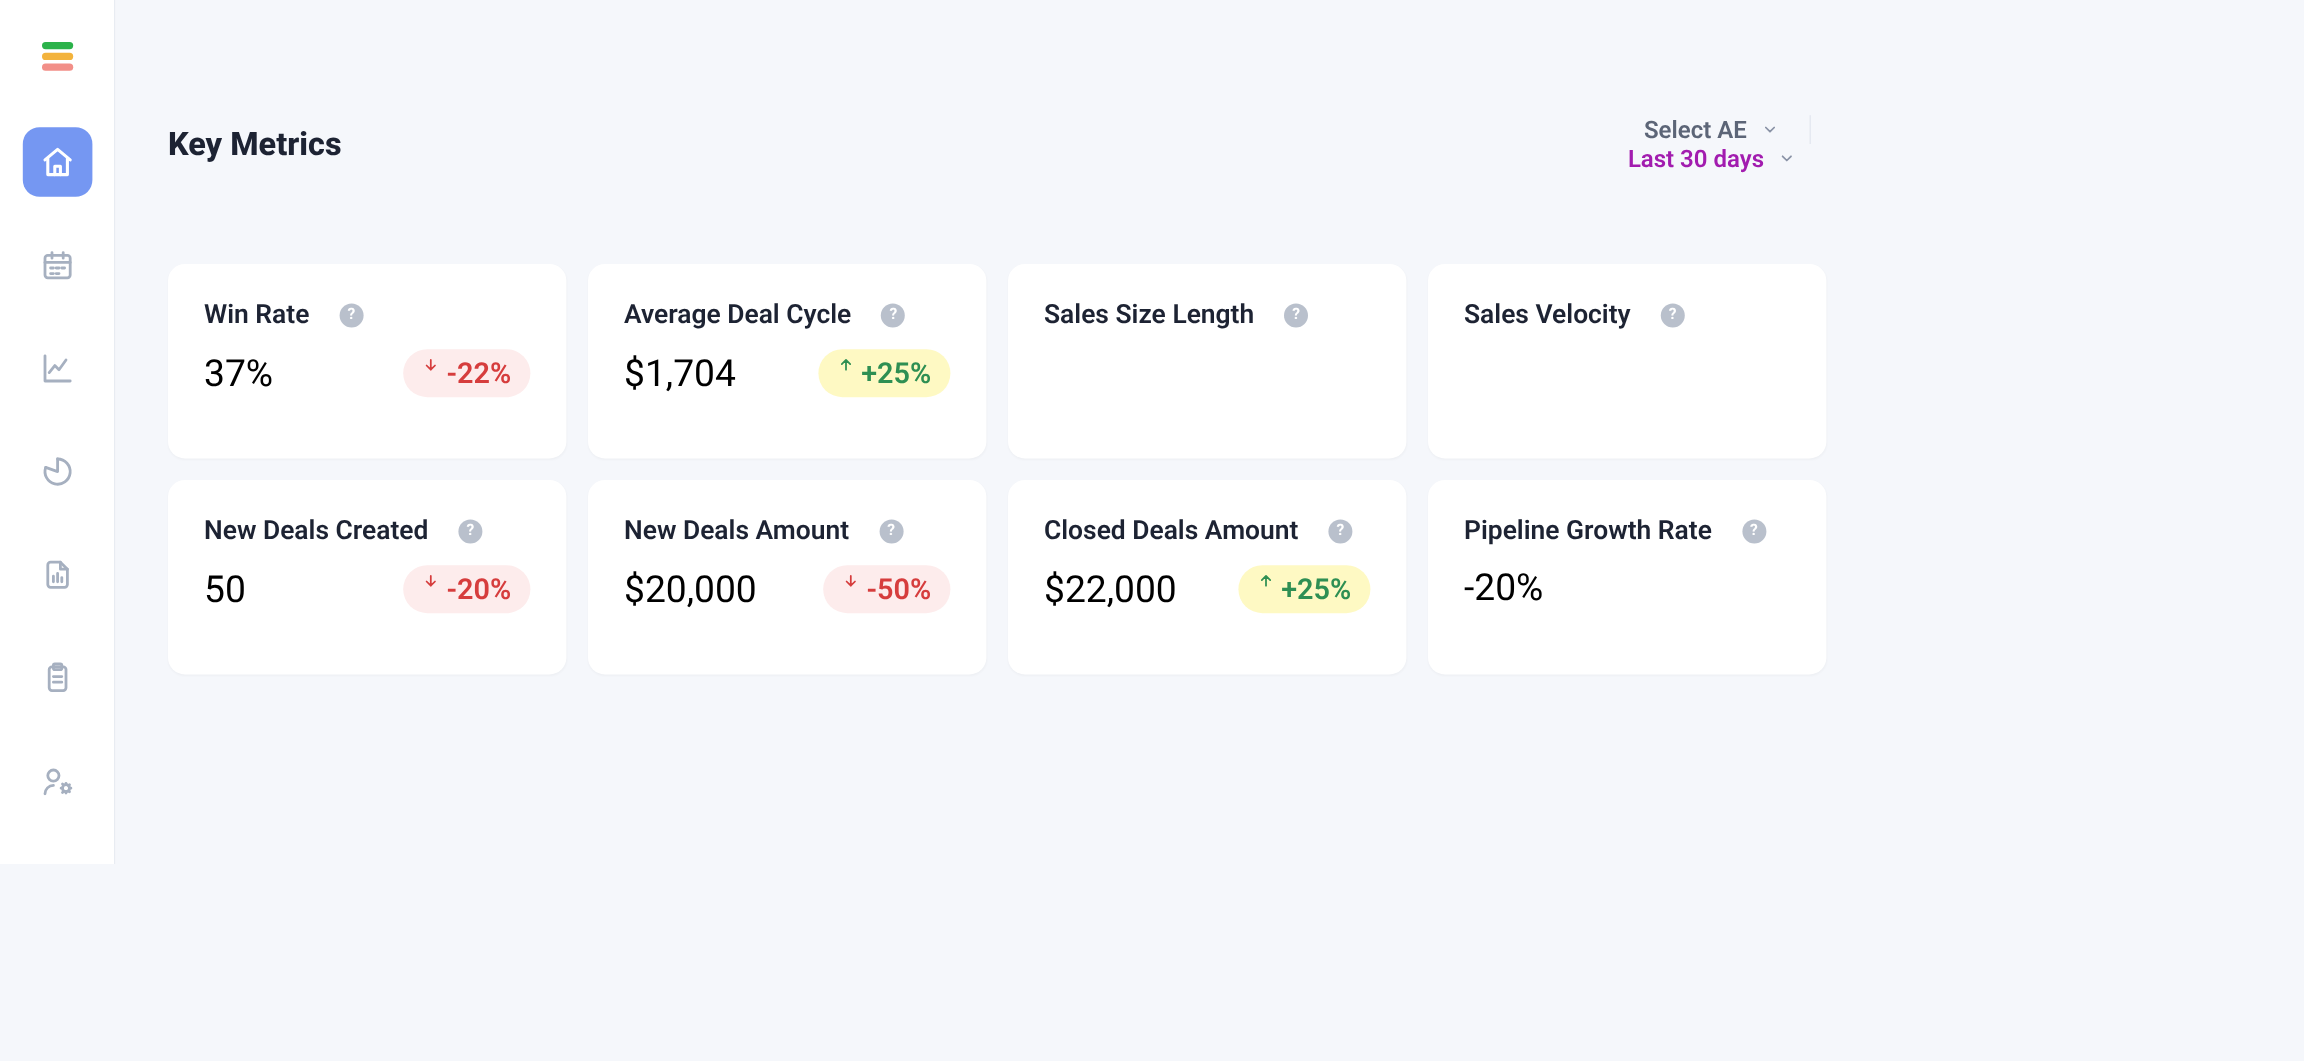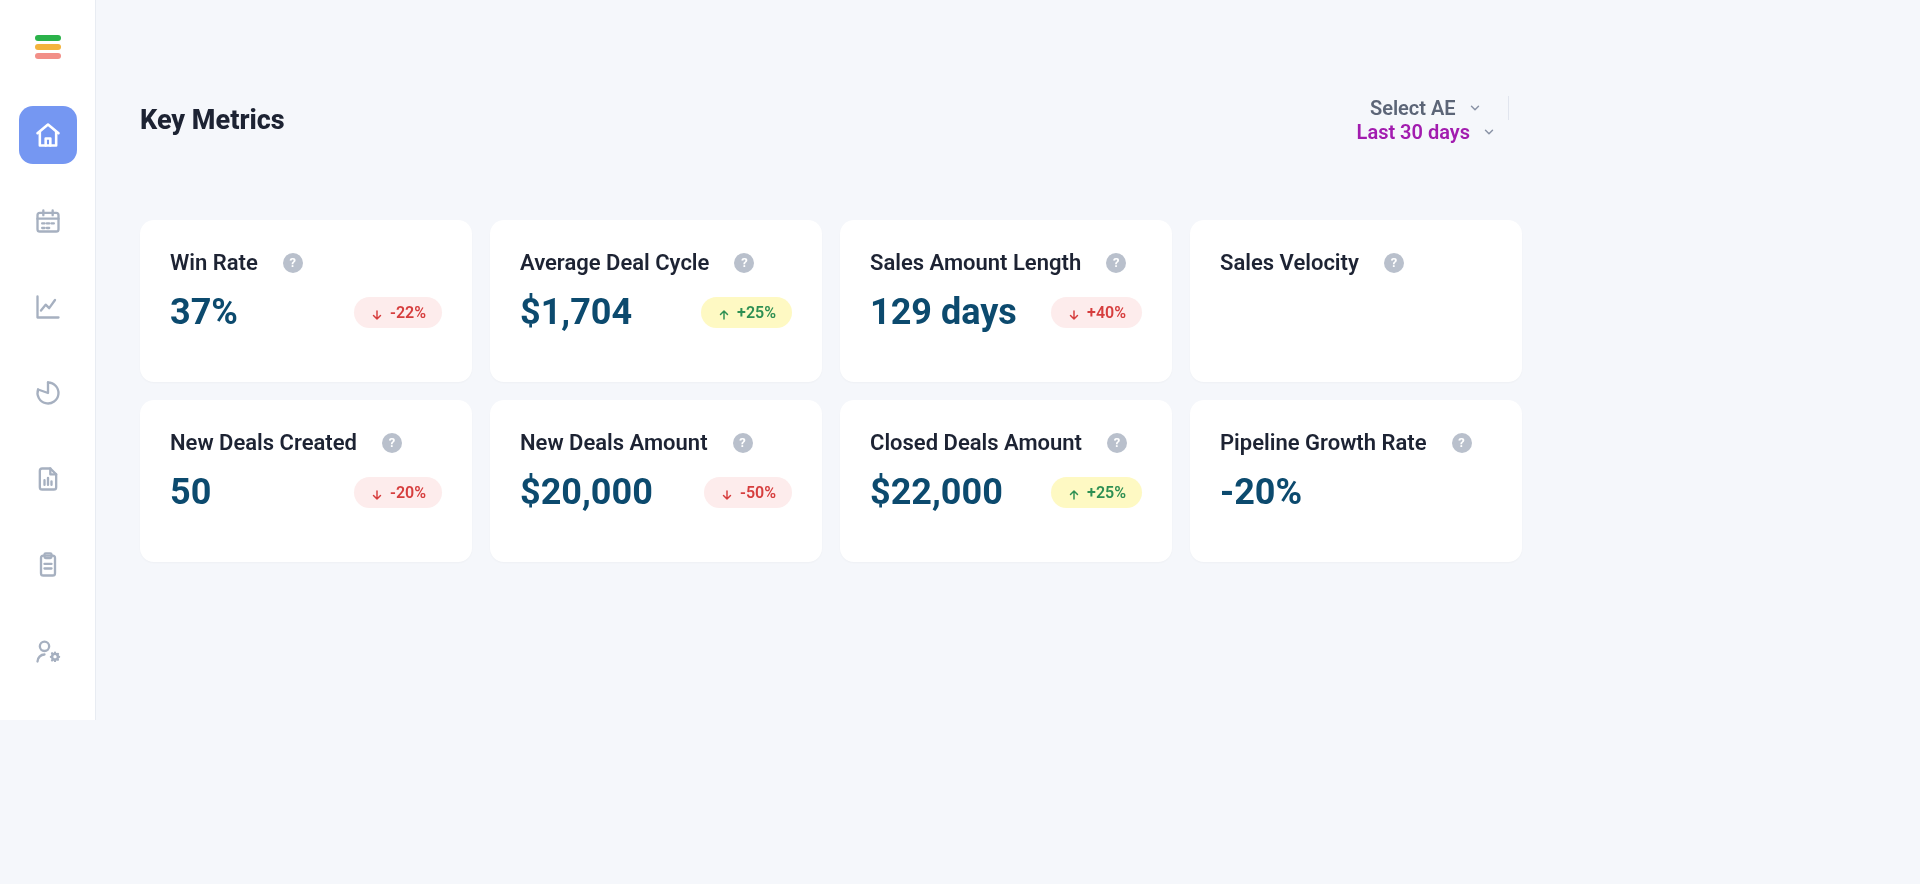--- a/index.html
+++ b/index.html
@@ -116,32 +116,32 @@
   justify-content: center;
   cursor: pointer;
 }
 .value-row {
   display: flex;
   align-items: center;
   justify-content: space-between;
   gap: 14px;
 }
 .value {
-  font-size: 36px;
-  font-weight: 700;
-  color: #0c4a6e;
+  font-size: 31px;
+  font-weight: 400;
+  color: #000000;
   white-space: nowrap;
 }
 .delta {
   display: flex;
-  align-items: flex-end;
+  align-items: flex-start;
   gap: 6px;
   padding: 6px 16px;
   border-radius: 999px;
-  font-size: 16px;
+  font-size: 24px;
   font-weight: 600;
 }
 .delta.down { background: #fdecec; color: #d63d3d; }
 .delta.up { background: #fef9c3; color: #2e8f53; }
 .delta svg { width: 14px; height: 14px; }
 </style>
 </head>
 <body>
 
 <div class="app">
@@ -251,31 +251,22 @@
             <svg viewBox="0 0 24 24" fill="none" stroke="currentColor" stroke-width="2.5" stroke-linecap="round" stroke-linejoin="round">
                 <path d="M12 19V5M6 11l6-6 6 6"></path>
               </svg>
             <span>+25%</span>
           </span>
         </div>
       </div>
 
       <div class="card">
         <div class="card-title-row">
-          <span class="card-title">Sales Amount Length</span>
-          <span class="help">?</span>
-        </div>
-        <div class="value-row">
-          <span class="value">129 days</span>
-          <span class="delta down">
-            <svg viewBox="0 0 24 24" fill="none" stroke="currentColor" stroke-width="2.5" stroke-linecap="round" stroke-linejoin="round">
-                <path d="M12 5v14M6 13l6 6 6-6"></path>
-              </svg>
-            <span>+40%</span>
-          </span>
+          <span class="card-title">Sales Size Length</span>
+          <span class="help">?</span>
         </div>
       </div>
 
       <div class="card">
         <div class="card-title-row">
           <span class="card-title">Sales Velocity</span>
           <span class="help">?</span>
         </div>
       </div>
 

